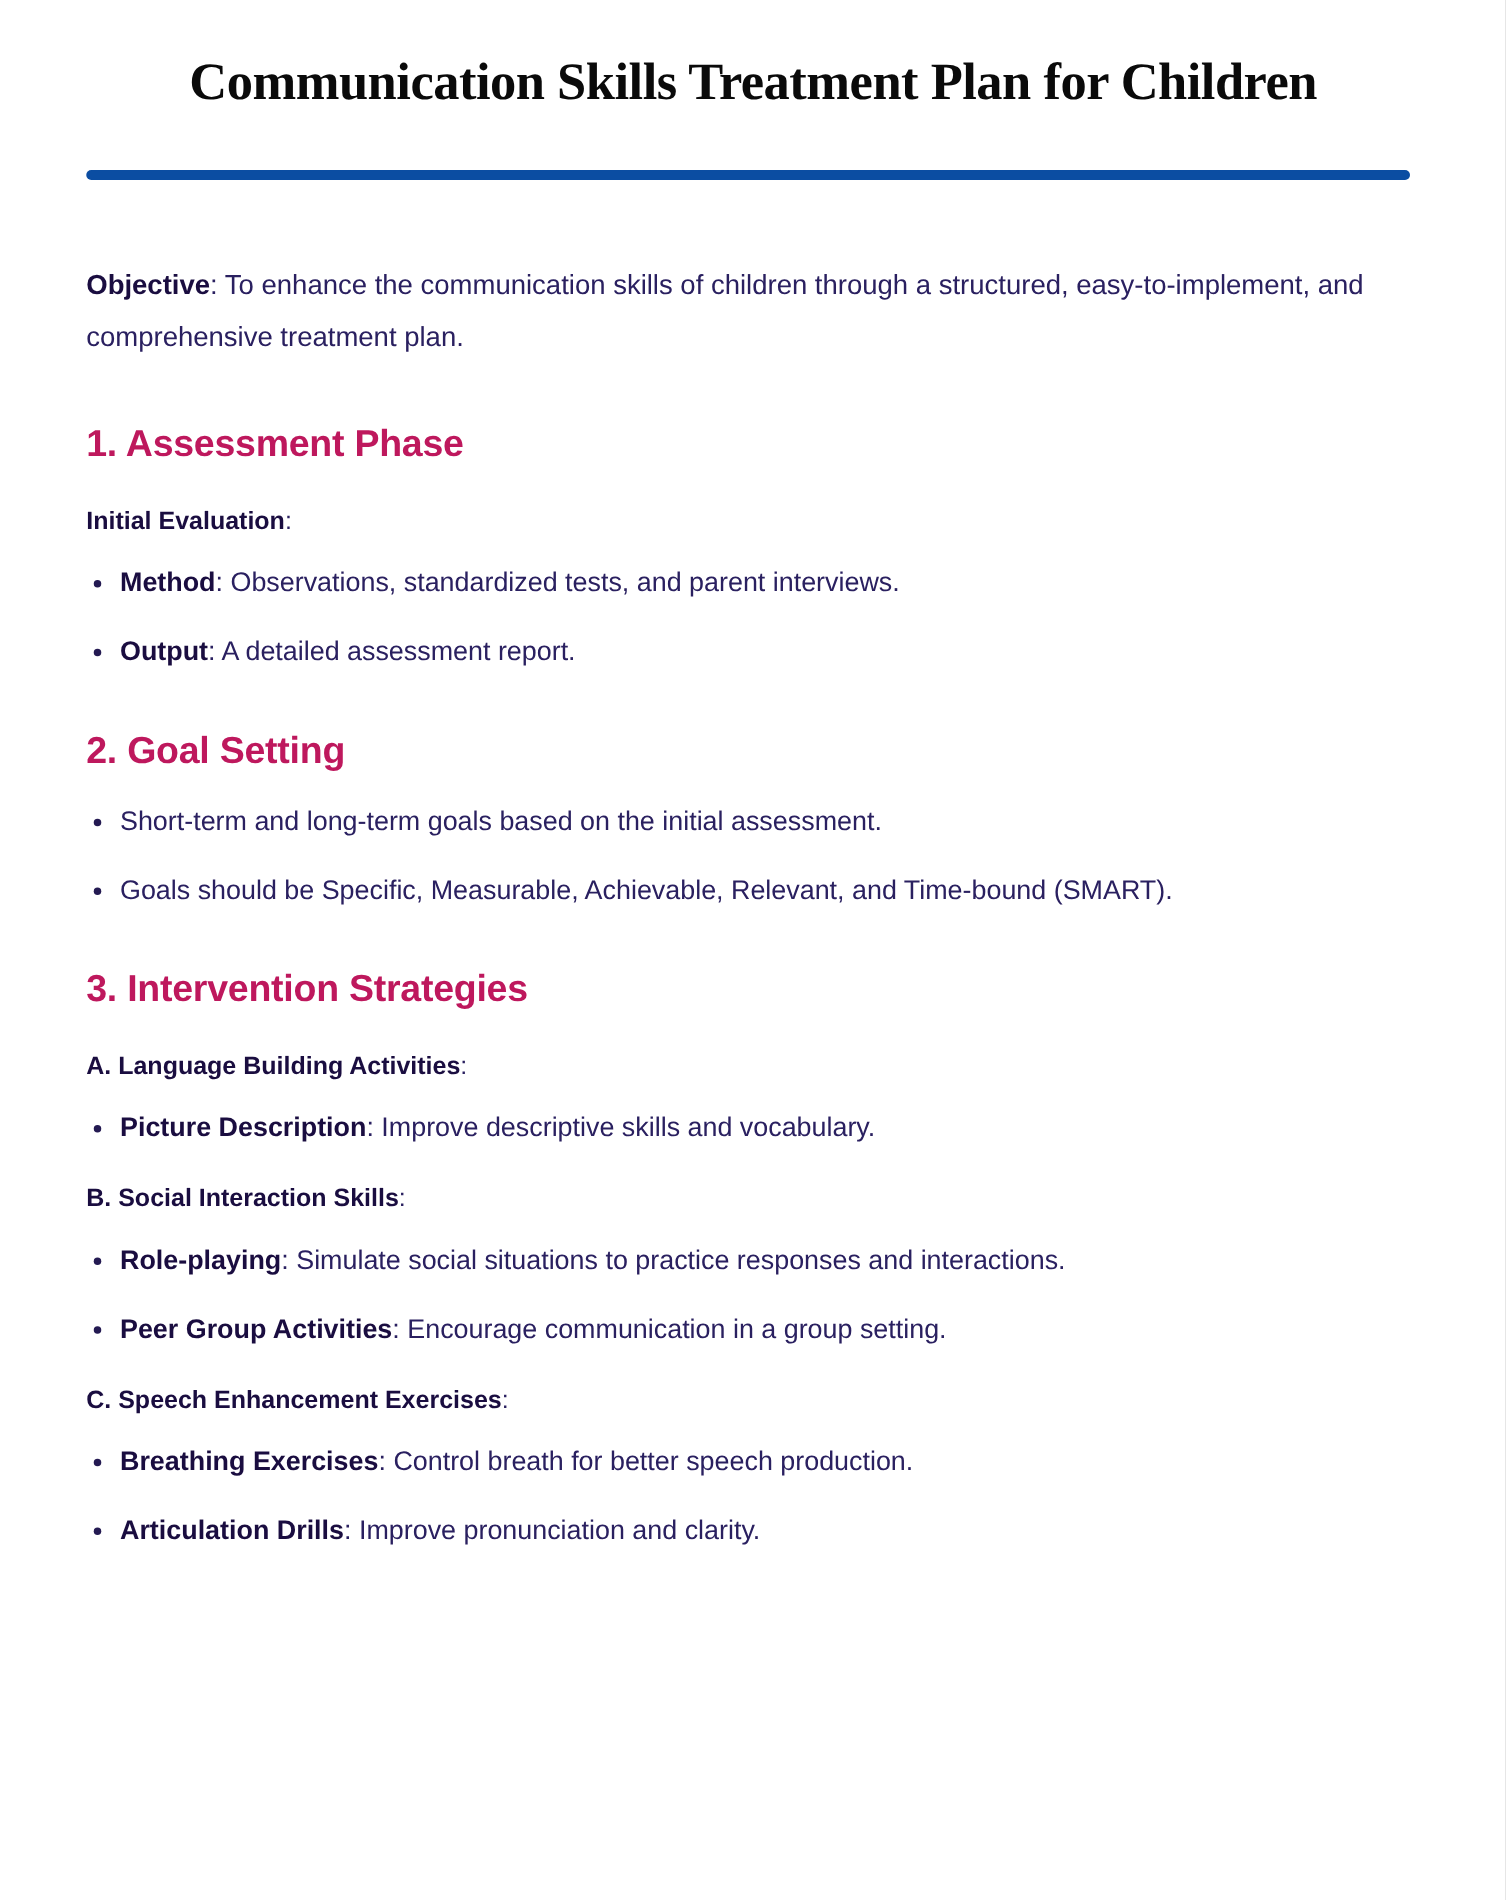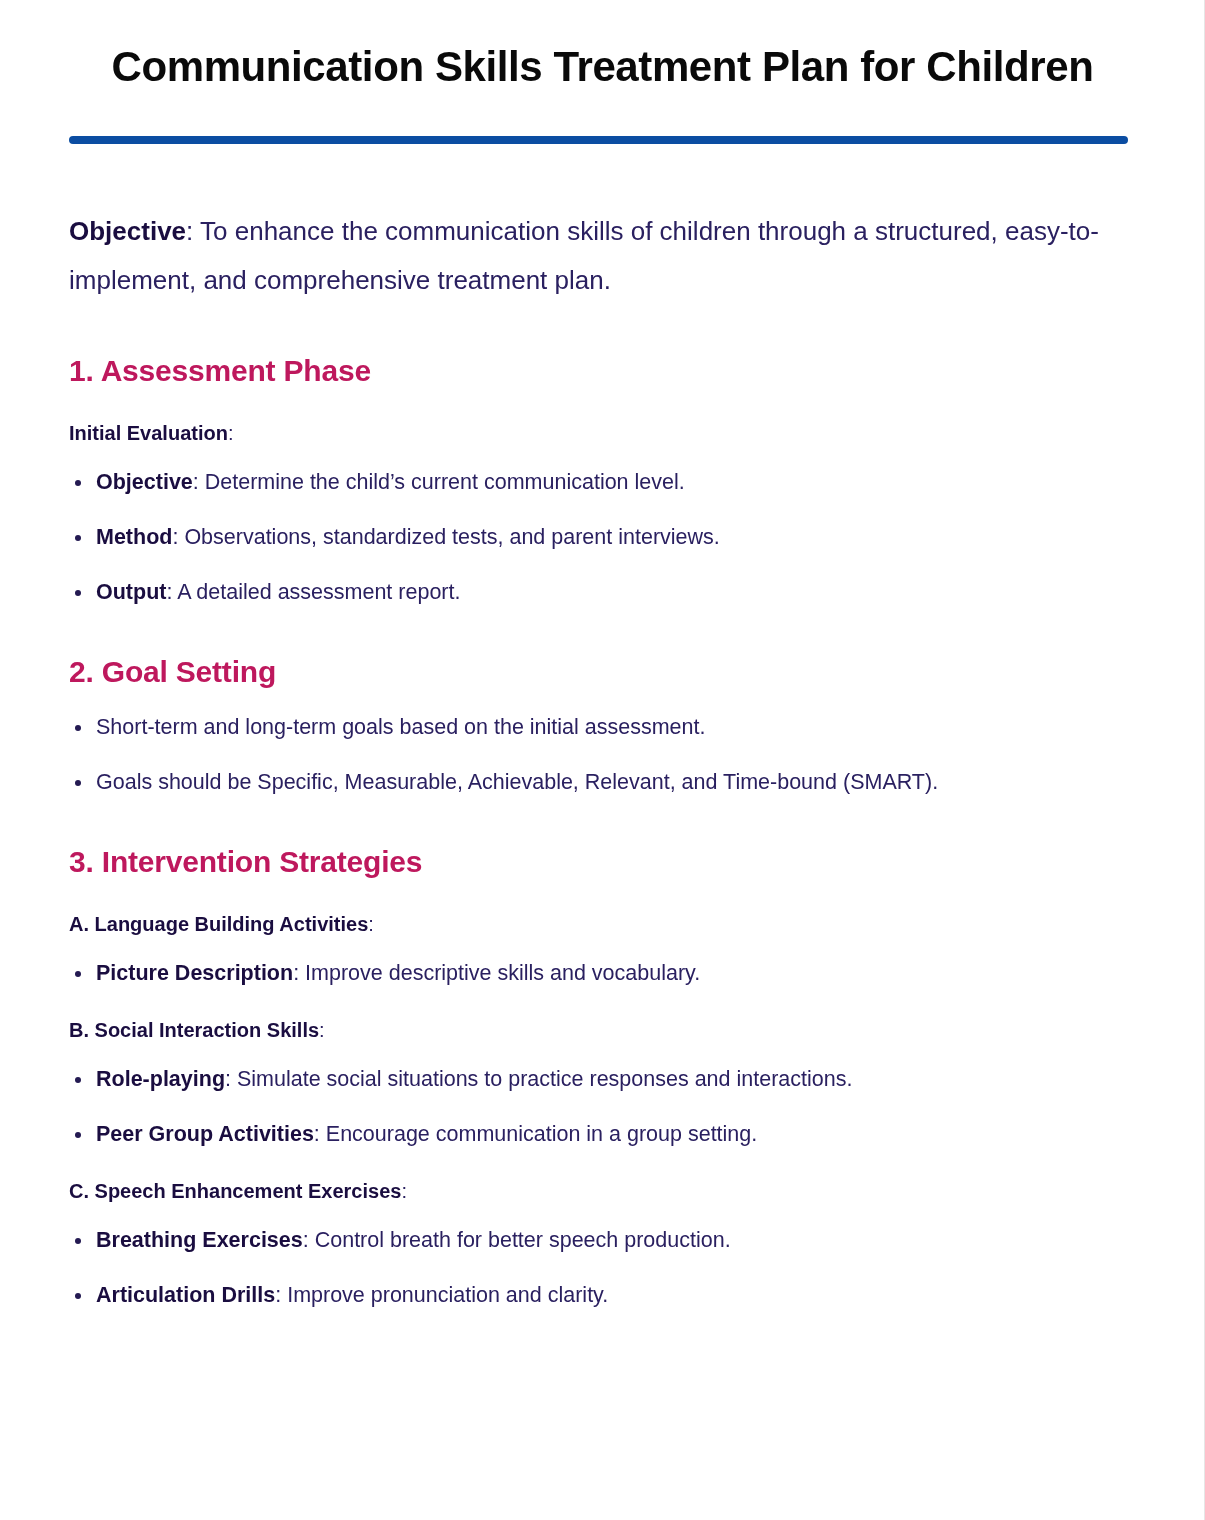--- a/index.html
+++ b/index.html
@@ -29,37 +29,37 @@
   
   .doc-title {
     margin: 0;
     padding-top: 42px;
     text-align: center;
     font-size: 42px;
     line-height: 1.18;
     font-weight: 700;
     letter-spacing: -0.4px;
     color: #0a0a0a;
-    font-family: Liberation Sans, sans-serif;
+    font-family: Liberation Serif, serif;
   }
 
   
   .title-rule {
     margin: 44px 0 0 0;
     height: 8px;
     width: 1059px;
     background: #0b4da2;
     border-radius: 5px;
   }
 
   
   p.para {
     margin: 0;
     padding-top: 63px;
-    font-size: 26px;
+    font-size: 22px;
     line-height: 1.92;
     color: #2a2060;
     font-weight: 400;
   }
   p.para b, .lead {
     font-weight: 700;
     color: #1a0d40;
   }
 
   
@@ -141,23 +141,20 @@
     </p>
 
     <h2 class="section">1. Assessment Phase</h2>
 
     <h3 class="subhead">
       <span>Initial Evaluation</span><span class="colon">:</span>
     </h3>
 
     <ul class="bullets">
       <li>
-        <span class="bi-lead">Objective</span><span class="bi-text">: </span><span class="bi-text">Determine the child’s current communication level.</span>
-      </li>
-      <li>
         <span class="bi-lead">Method</span><span class="bi-text">: </span><span class="bi-text">Observations, standardized tests, and parent interviews.</span>
       </li>
       <li>
         <span class="bi-lead">Output</span><span class="bi-text">: </span><span class="bi-text">A detailed assessment report.</span>
       </li>
     </ul>
 
     <h2 class="section">2. Goal Setting</h2>
 
 

